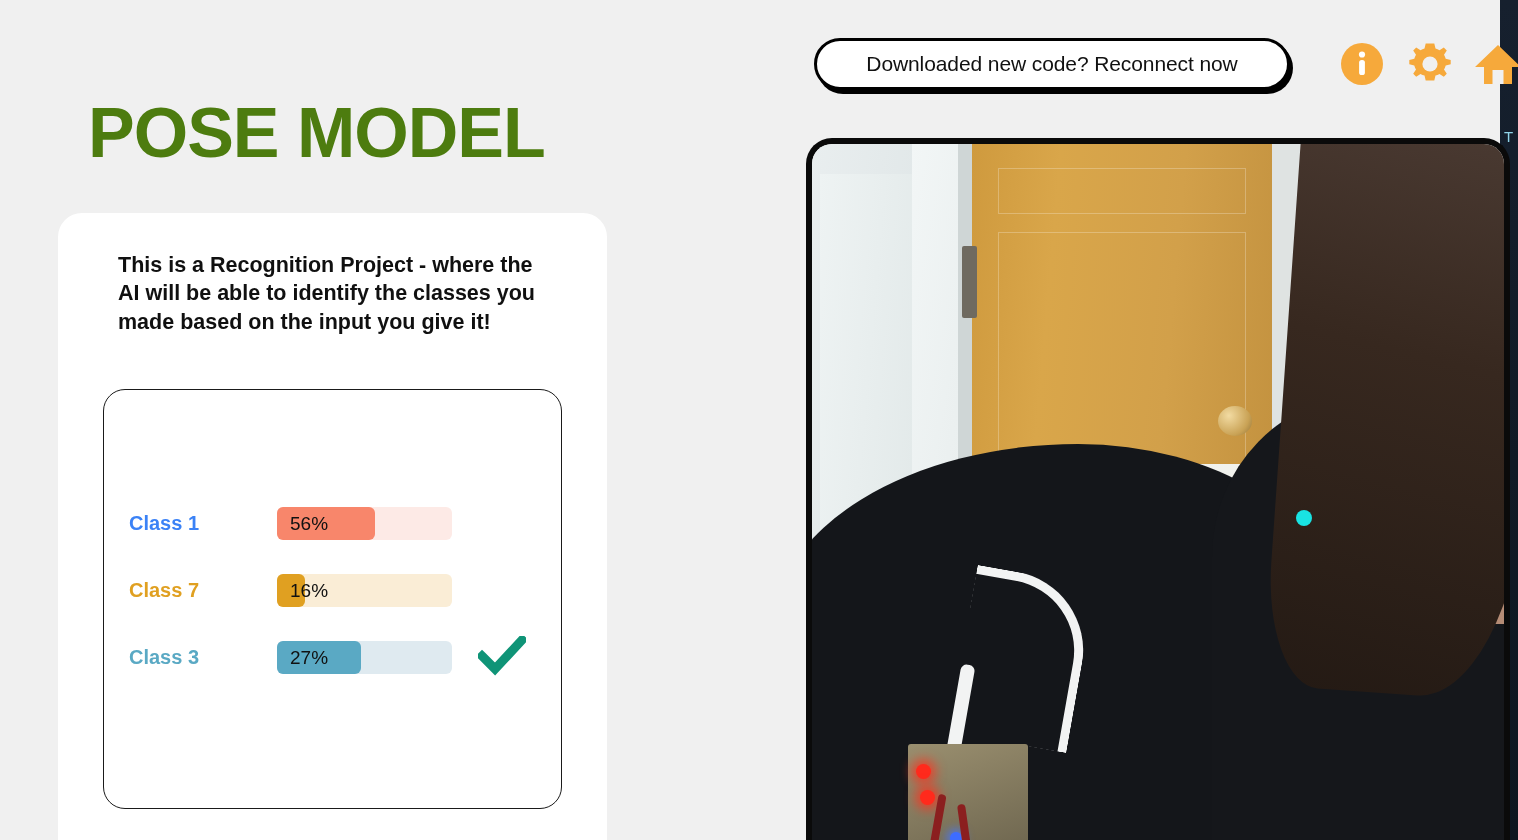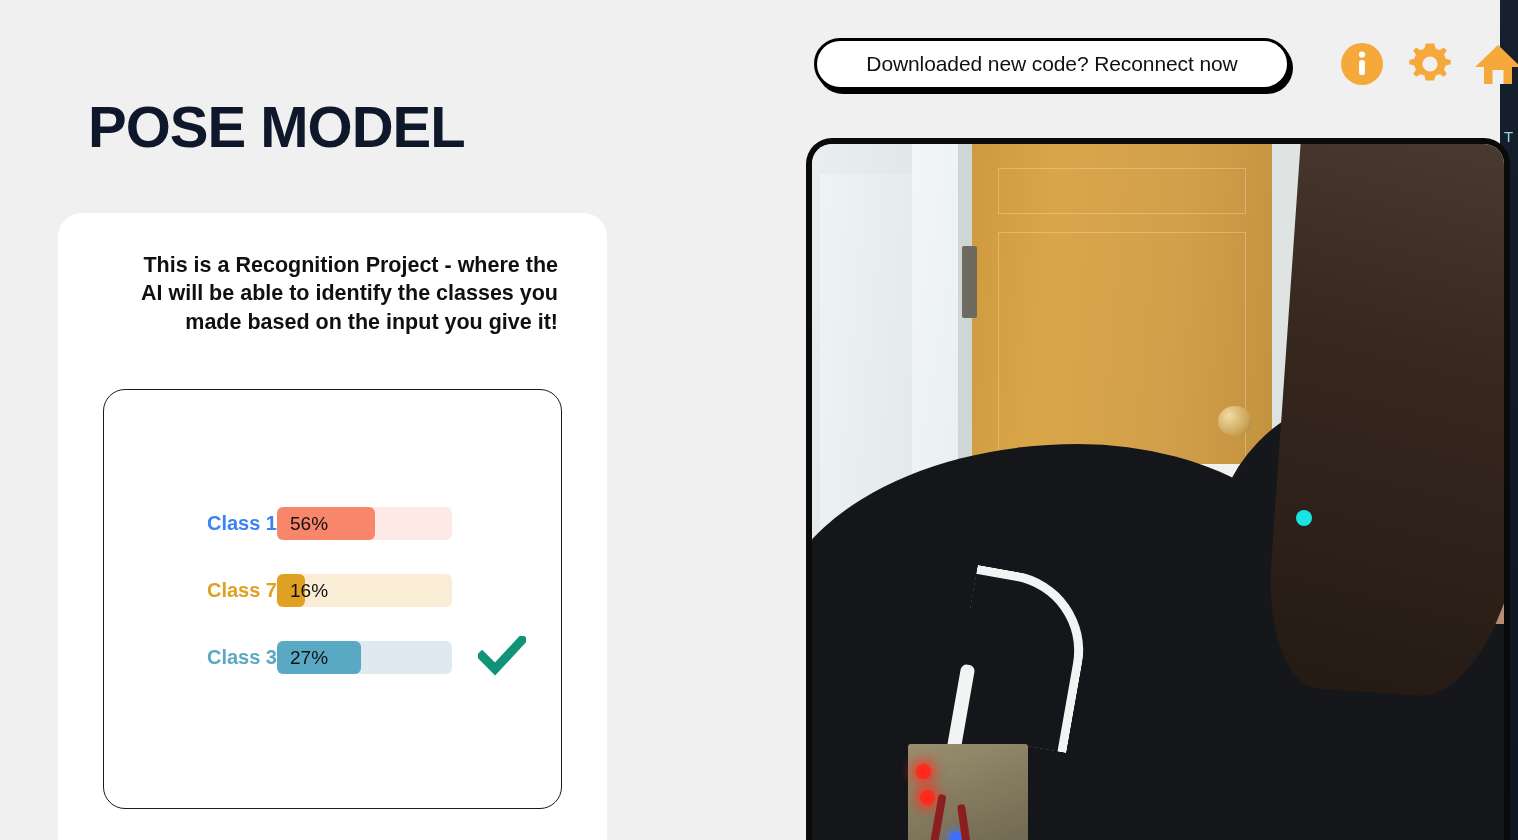--- a/index.html
+++ b/index.html
@@ -41,33 +41,32 @@
     font-size: 21px; font-weight: 400; color:#111111; letter-spacing:-0.1px;
     white-space:nowrap;
   }
   .icon-row { display:flex; align-items:center; gap:16px; margin-left:28px; }
   .top-icon { width:52px; height:52px; display:flex; align-items:center; justify-content:center; cursor:pointer; }
   .top-icon svg { display:block; }
 
   
   .page-title {
     position:absolute; left:88px; top:98px;
-    font-size: 58px; font-weight: 700; letter-spacing:-1px;
-    color:#0f172a; line-height: 1;
+    font-size: 70px; font-weight: 700; letter-spacing:-1px;
+    color:#4d7c0f; line-height: 1;
     font-family: "Liberation Sans", sans-serif;
   }
 
   
   .left-card {
     position:absolute; left:58px; top:213px;
     width:549px; height:627px;
     background:#ffffff;
     border-radius: 24px 24px 0 0;
     overflow:hidden;
-    text-align:right;
   }
   .card-desc {
     position:absolute; left:60px; top:38px; width:440px;
     font-size:21.5px; font-weight:700; color:#101010; line-height:1.32;
   }
 
   
   .results-box {
     position:absolute; left:45px; top:176px;
     width:459px; height:420px;

